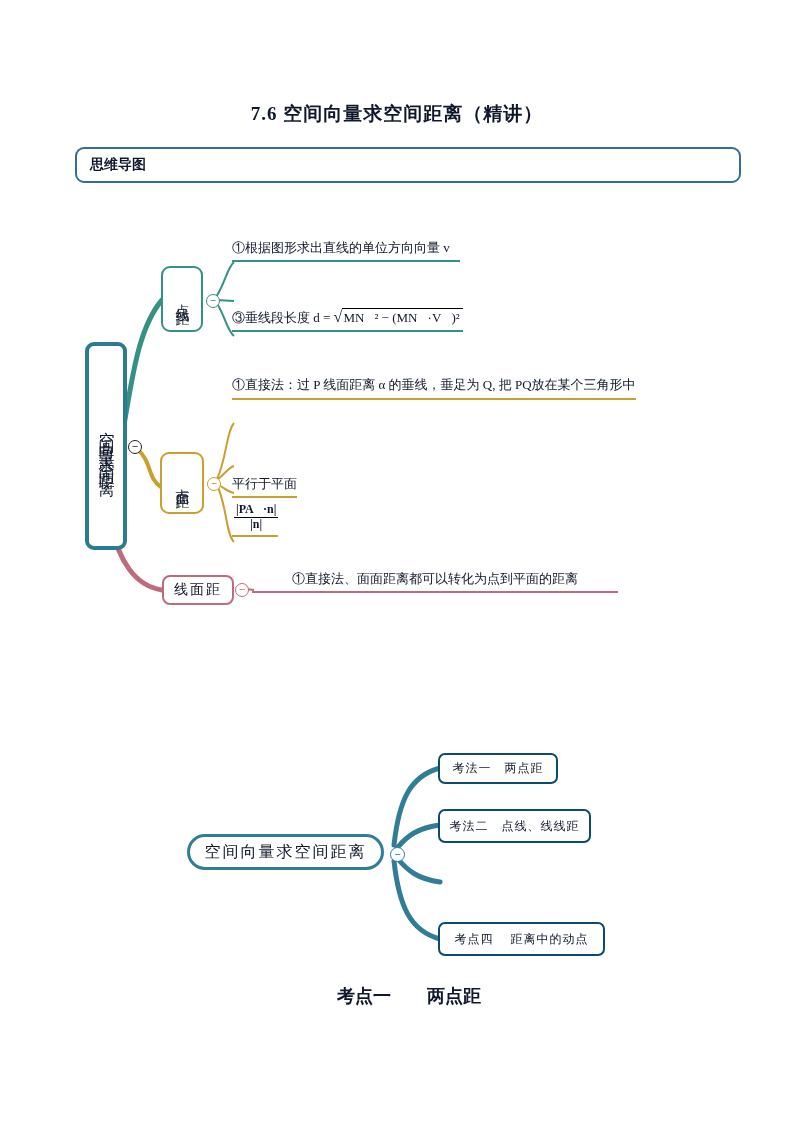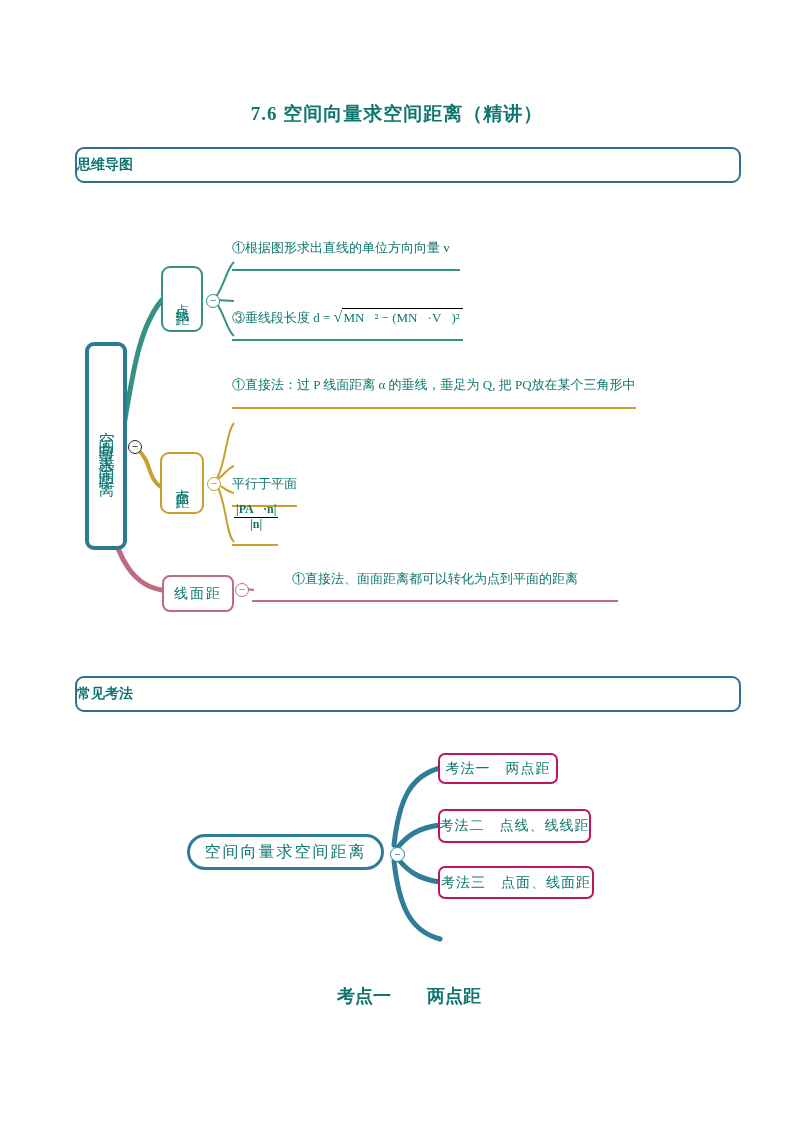--- a/index.html
+++ b/index.html
@@ -1,51 +1,51 @@
 <!DOCTYPE html>
 <html><head>
 <meta charset="utf-8">
 <style>
   html,body{margin:0;padding:0;background:#ffffff;}
   .page{position:relative;width:794px;height:1123px;background:#fff;
-        font-family:"Liberation Serif",serif;color:#0f766e;overflow:hidden;}
+        font-family:"Liberation Serif",serif;color:#0f172a;overflow:hidden;}
   .abs{position:absolute;z-index:2;}
   svg.lines{position:absolute;left:0;top:0;z-index:1;pointer-events:none;}
   .title{top:101px;left:0;width:100%;text-align:center;font-size:19px;font-weight:bold;letter-spacing:1px;}
   .secbox{left:75px;width:666px;height:36px;border:2px solid #31708f;border-radius:9px;
-          display:flex;align-items:center;box-sizing:border-box;
+          display:flex;align-items:center;padding-left:13px;box-sizing:border-box;
           font-weight:bold;font-size:14px;background:#fff;}
   .vnode{border-radius:9px;display:flex;align-items:center;justify-content:center;
          writing-mode:vertical-rl;text-orientation:upright;background:#fff;box-sizing:border-box;text-align:center;}
   .root1{left:85px;top:342px;width:42px;height:208px;border:4px solid #2d7b90;font-size:16px;letter-spacing:6px;font-weight:500;}
   .b1{left:161px;top:266px;width:42px;height:66px;border:2px solid #359184;font-size:14px;letter-spacing:5px;}
   .b2{left:160px;top:452px;width:44px;height:62px;border:2px solid #c7a02e;font-size:14px;letter-spacing:4px;}
-  .b3{left:162px;top:575px;width:72px;height:37px;border:2px solid #bf6b7e;border-radius:8px;
+  .b3{left:162px;top:575px;width:72px;height:30px;border:2px solid #bf6b7e;border-radius:8px;
       display:flex;align-items:center;justify-content:center;font-size:14px;letter-spacing:2px;background:#fff;box-sizing:border-box;}
   .minus{width:12px;height:12px;border-radius:50%;background:#fff;display:flex;align-items:center;
          justify-content:center;font-size:11px;font-weight:bold;line-height:1;z-index:3;}
   .minus::before{content:"−";margin-top:-1px;}
   .m-dark{border:1.5px solid #222;color:#222;}
   .m-teal{border:1.5px solid #359184;color:#359184;}
   .m-gold{border:1.5px solid #c7a02e;color:#b8932a;}
   .m-pink{border:1.5px solid #bf6b7e;color:#bf6b7e;}
   .m-blue{border:1.5px solid #2f7d99;color:#2f7d99;width:13px;height:13px;}
-  .item{font-size:13px;padding-bottom:12px;white-space:nowrap;}
+  .item{font-size:13px;padding-bottom:3px;white-space:nowrap;}
   .u-teal{border-bottom:2px solid #359184;}
   .u-gold{border-bottom:2px solid #c7a02e;}
   .u-pink{border-bottom:2px solid #bf6b7e;}
   .sqrt{font-size:16px;}
   .sqrtbar{border-top:1.6px solid #000;padding:1px 3px 0 1px;}
   .frac{display:inline-block;vertical-align:middle;text-align:center;font-size:12px;line-height:1.15;margin-left:2px;font-weight:bold;}
   .frac .num{display:block;border-bottom:1.3px solid #000;padding:0 2px;}
   .frac .den{display:block;}
   .pill{left:187px;top:834px;width:197px;height:36px;border:3px solid #2f7d99;border-radius:20px;
         display:flex;align-items:center;justify-content:center;font-size:16px;letter-spacing:2px;background:#fff;box-sizing:border-box;}
-  .mnode{border:2px solid #be185d;border-radius:7px;display:flex;align-items:center;justify-content:center;
-         font-size:14px;background:#fff;letter-spacing:1px;box-sizing:border-box;white-space:nowrap;}
+  .mnode{border:2px solid #0c4a6e;border-radius:7px;display:flex;align-items:center;justify-content:center;
+         font-size:12px;background:#fff;letter-spacing:1px;box-sizing:border-box;white-space:nowrap;}
   .footer-h{top:984px;left:12px;width:100%;text-align:center;font-size:18px;font-weight:bold;
             font-family:"Liberation Sans",sans-serif;}
 </style>
 </head>
 <body>
 
 <div class="page">
 
   <svg class="lines" width="794" height="1123" viewBox="0 0 794 1123">
 
@@ -106,28 +106,25 @@
       <span class="den">|n|</span>
     </span>
   </div>
 
   <div class="abs b3">
     <span>线面距</span>
   </div>
   <div class="abs minus m-pink" style="left:235px;top:583px"></div>
   <div class="abs item u-pink" style="left:252px;top:570px;width:366px;text-align:center">①直接法、面面距离都可以转化为点到平面的距离</div>
 
-  <div class="abs secbox" style="top:676px">
-    <span>常见考法</span>
-  </div>
 
   <div class="abs pill">
     <span>空间向量求空间距离</span>
   </div>
   <div class="abs minus m-blue" style="left:390px;top:847px"></div>
 
   <div class="abs mnode" style="left:438px;top:753px;width:120px;height:31px">考法一　两点距</div>
   <div class="abs mnode" style="left:438px;top:809px;width:153px;height:34px">考法二　点线、线线距</div>
-  <div class="abs mnode" style="left:438px;top:866px;width:156px;height:33px">考法三　点面、线面距</div>
+  <div class="abs mnode" style="left:438px;top:922px;width:167px;height:34px">考点四　 距离中的动点</div>
 
   <div class="abs footer-h">考点一　　两点距</div>
 
 </div>
 
 </body></html>

